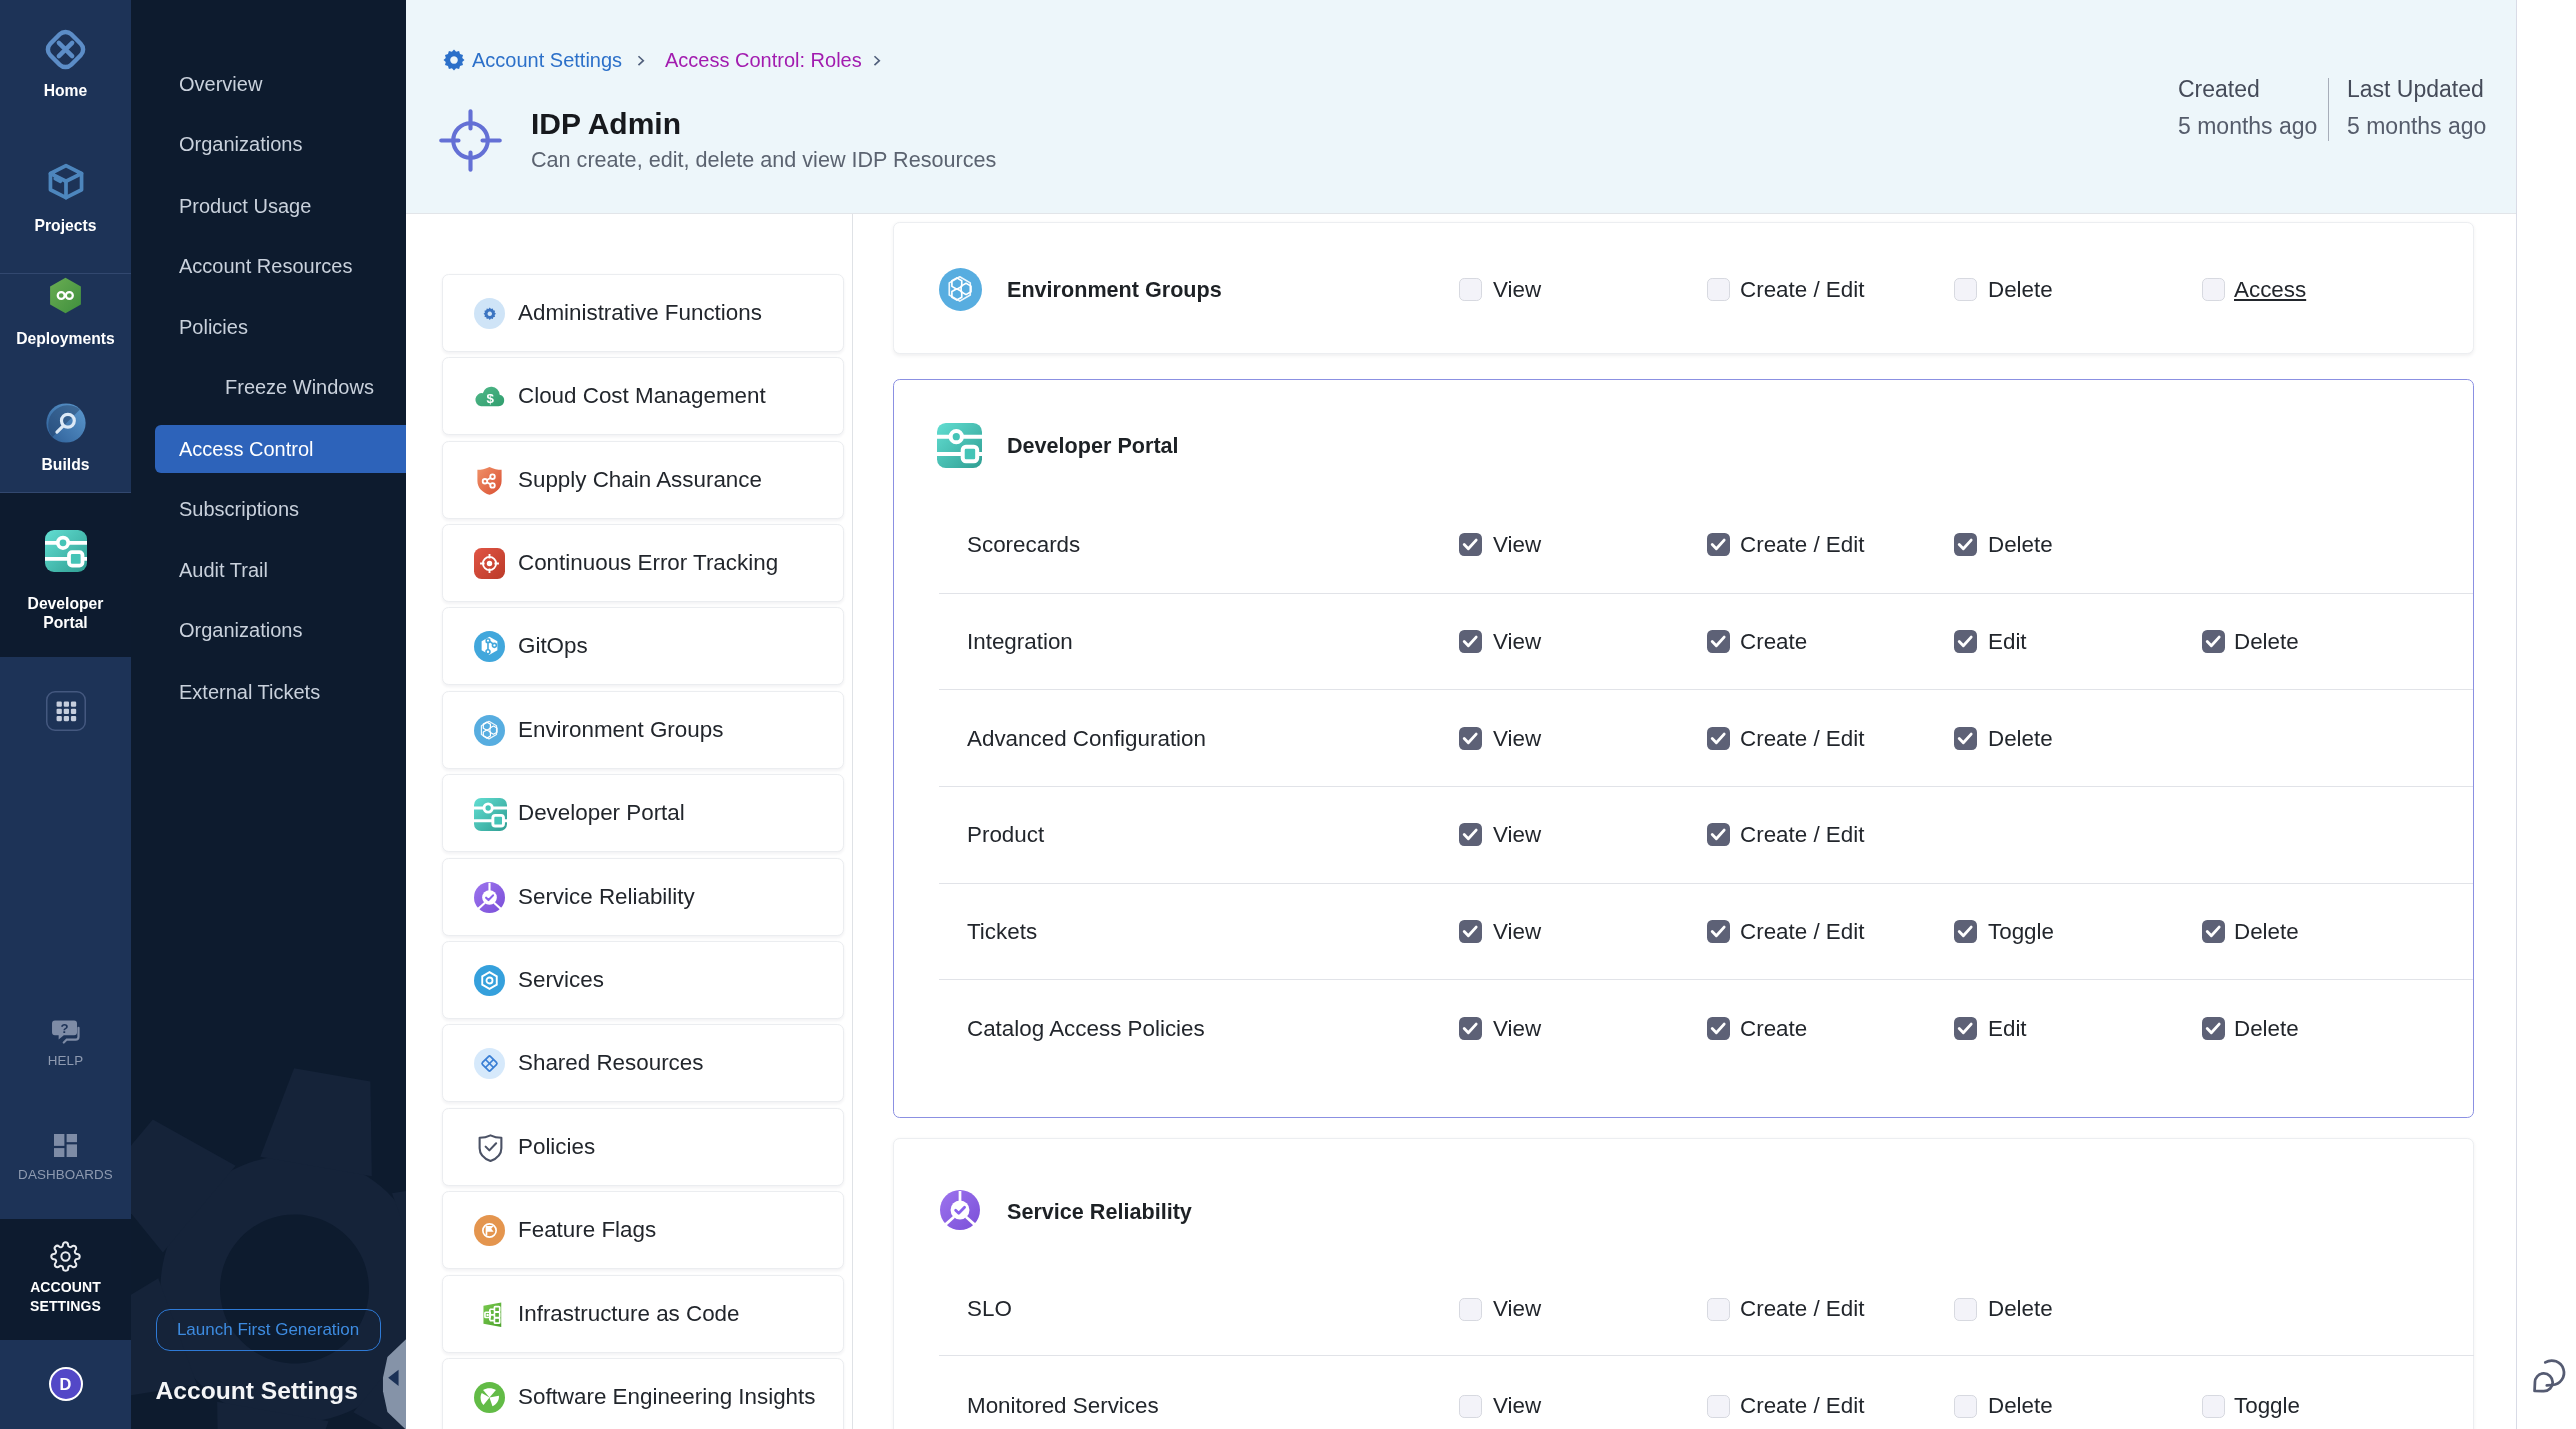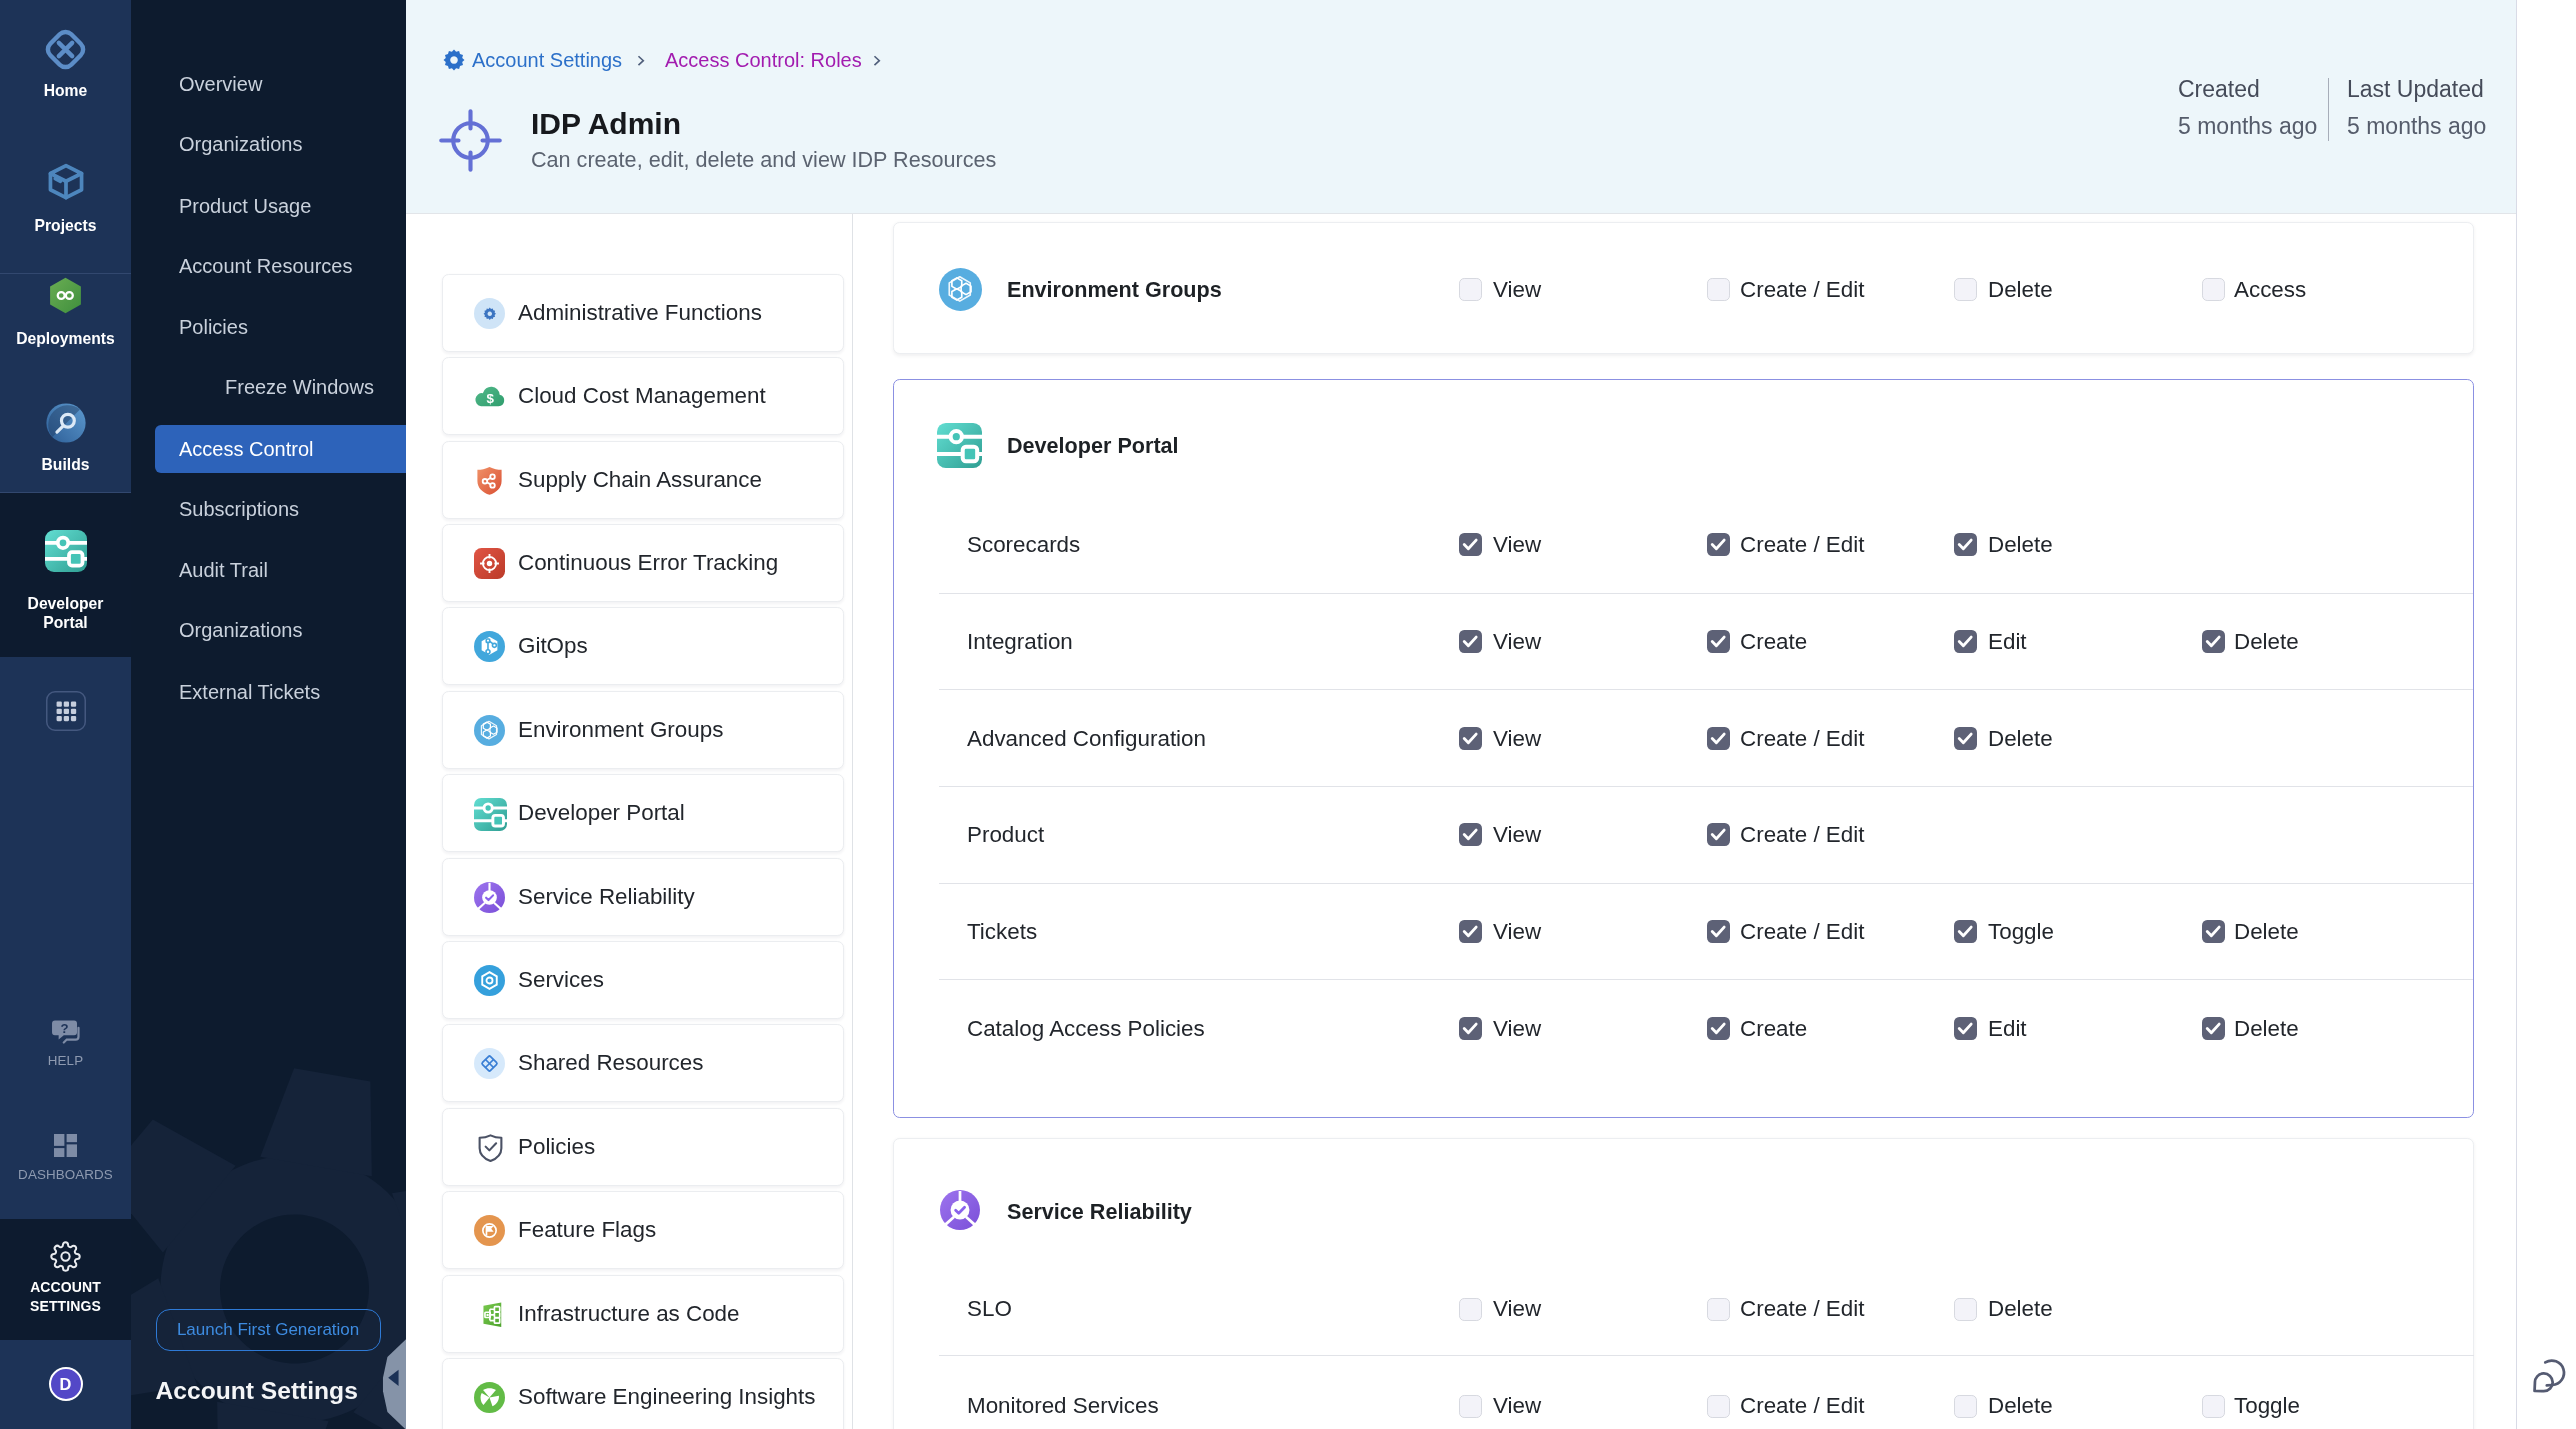--- a/index.html
+++ b/index.html
@@ -457,21 +457,21 @@
           </g>
         </svg>
       <div style="position:absolute;left:601px;top:277px;font-size:21.6px;font-weight:700;color:#1d2125;">Environment Groups</div>
       <div class="cb off" style="left:1053px;top:278px;"></div>
         <div class="cblbl" style="left:1087px;top:277px;">View</div>
       <div class="cb off" style="left:1301px;top:278px;"></div>
         <div class="cblbl" style="left:1334px;top:277px;">Create / Edit</div>
       <div class="cb off" style="left:1548px;top:278px;"></div>
         <div class="cblbl" style="left:1582px;top:277px;">Delete</div>
       <div class="cb off" style="left:1796px;top:278px;"></div>
-        <div class="cblbl" style="left:1828px;top:277px;">Access</div>
+        <div class="cblbl" style="left:1828px;top:277px;text-decoration:underline;">Access</div>
 
       <div class="panel" style="top:379px;height:739px;border:1.5px solid #8b90e2;box-shadow:none;"></div>
       <svg width="45" height="45" viewBox="0 0 56 56" style="position:absolute;left:531px;top:423px;">
           <rect x="0" y="0" width="56" height="56" rx="11" fill="url(#gdp)"></rect>
           <path d="M0 17 H56" stroke="#fff" stroke-width="5"></path>
           <circle cx="24" cy="17" r="7" fill="#45c4b7" stroke="#fff" stroke-width="5"></circle>
           <path d="M0 38.5 H56" stroke="#fff" stroke-width="5"></path>
           <rect x="32" y="29.5" width="18" height="18" rx="4" fill="#45c4b7" stroke="#fff" stroke-width="5"></rect>
         </svg>
       <div style="position:absolute;left:601px;top:433px;font-size:21.6px;font-weight:700;color:#1d2125;">Developer Portal</div>

